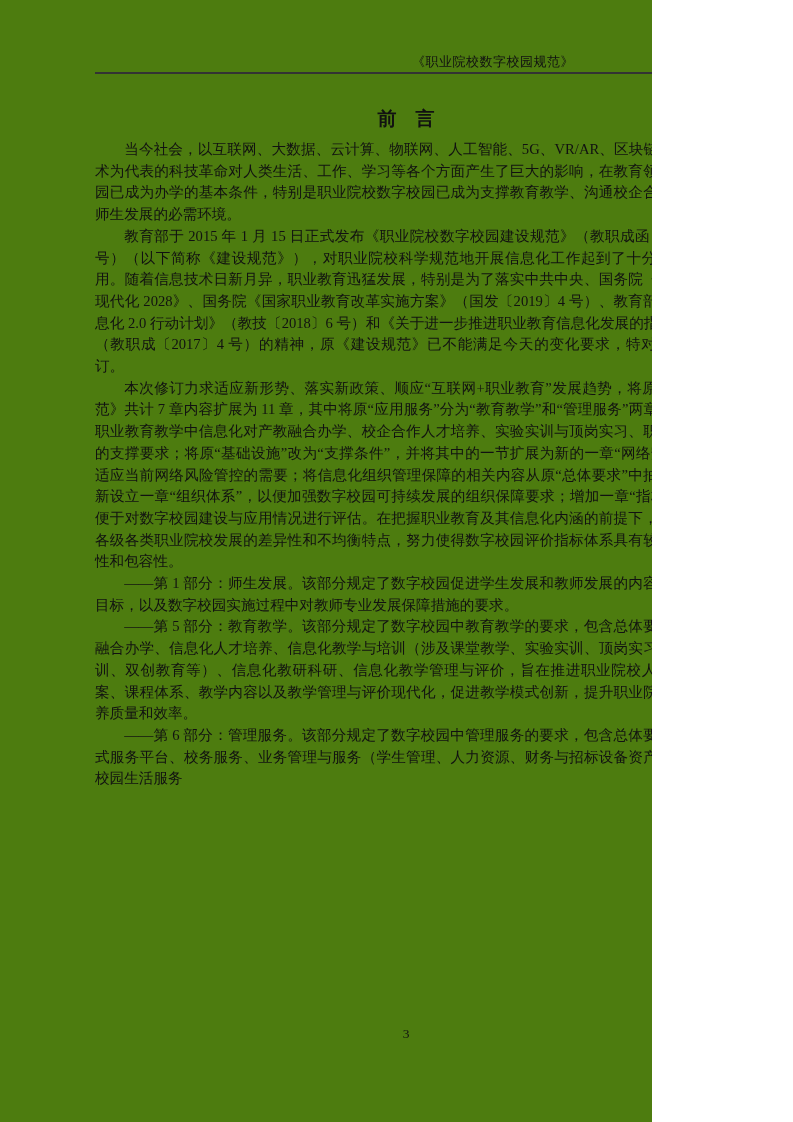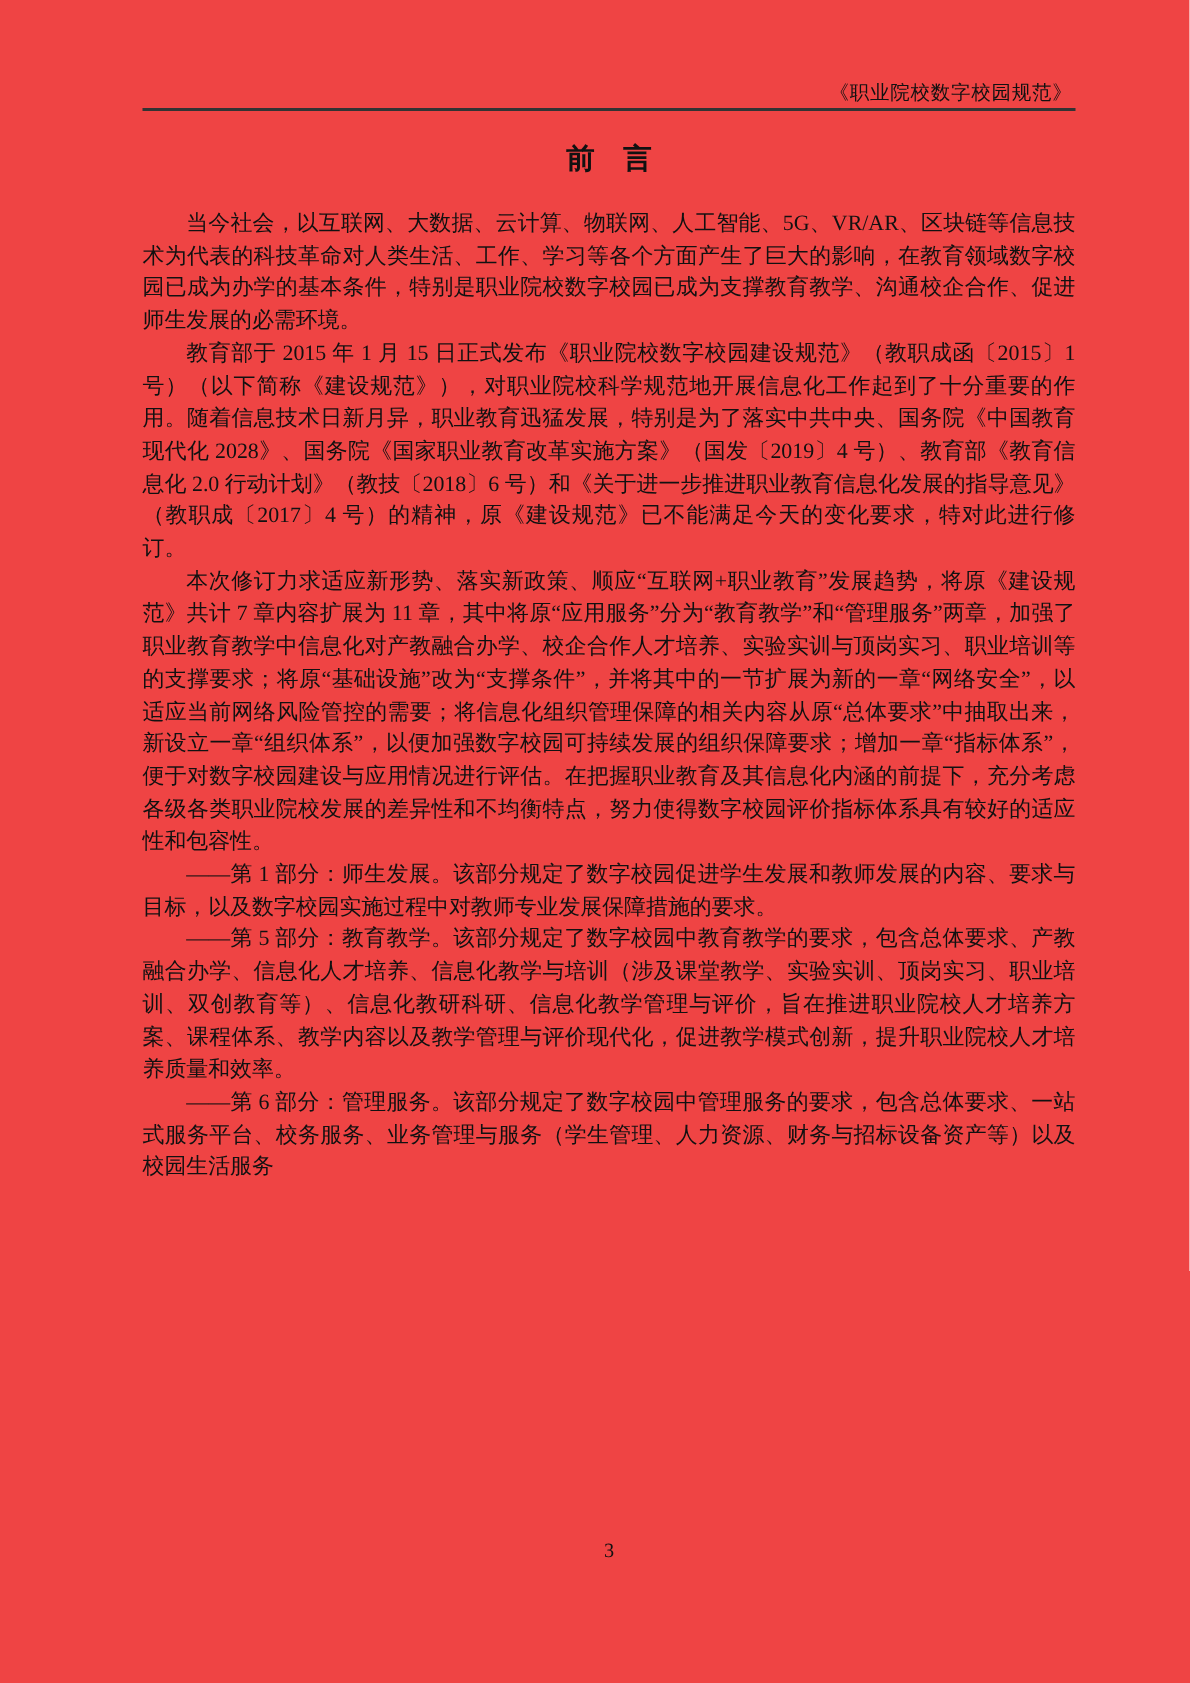--- a/index.html
+++ b/index.html
@@ -2,23 +2,23 @@
 <html><head>
 <meta charset="utf-8">
 <style>
   html, body {
     margin: 0;
     padding: 0;
     background: #ffffff;
   }
   .page {
     position: relative;
-    width: 793px;
+    width: 652px;
     height: 1122px;
-    background: #ef4444;
+    background: #4d7c0f;
     overflow: hidden;
     font-family: "Liberation Serif", "DejaVu Serif", serif;
     color: #111111;
   }
   .running-header {
     position: absolute;
     top: 53px;
     right: 78px;
     font-size: 13px;
     letter-spacing: 0.5px;
@@ -28,21 +28,21 @@
   .header-rule {
     position: absolute;
     top: 72px;
     left: 95px;
     width: 622px;
     height: 2px;
     background: #333333;
   }
   .doc-title {
     position: absolute;
-    top: 93px;
+    top: 106px;
     left: 95px;
     width: 622px;
     text-align: center;
     font-family: Liberation Serif, serif;
     font-weight: bold;
     font-size: 19px;
     color: #111111;
   }
   .content {
     position: absolute;

